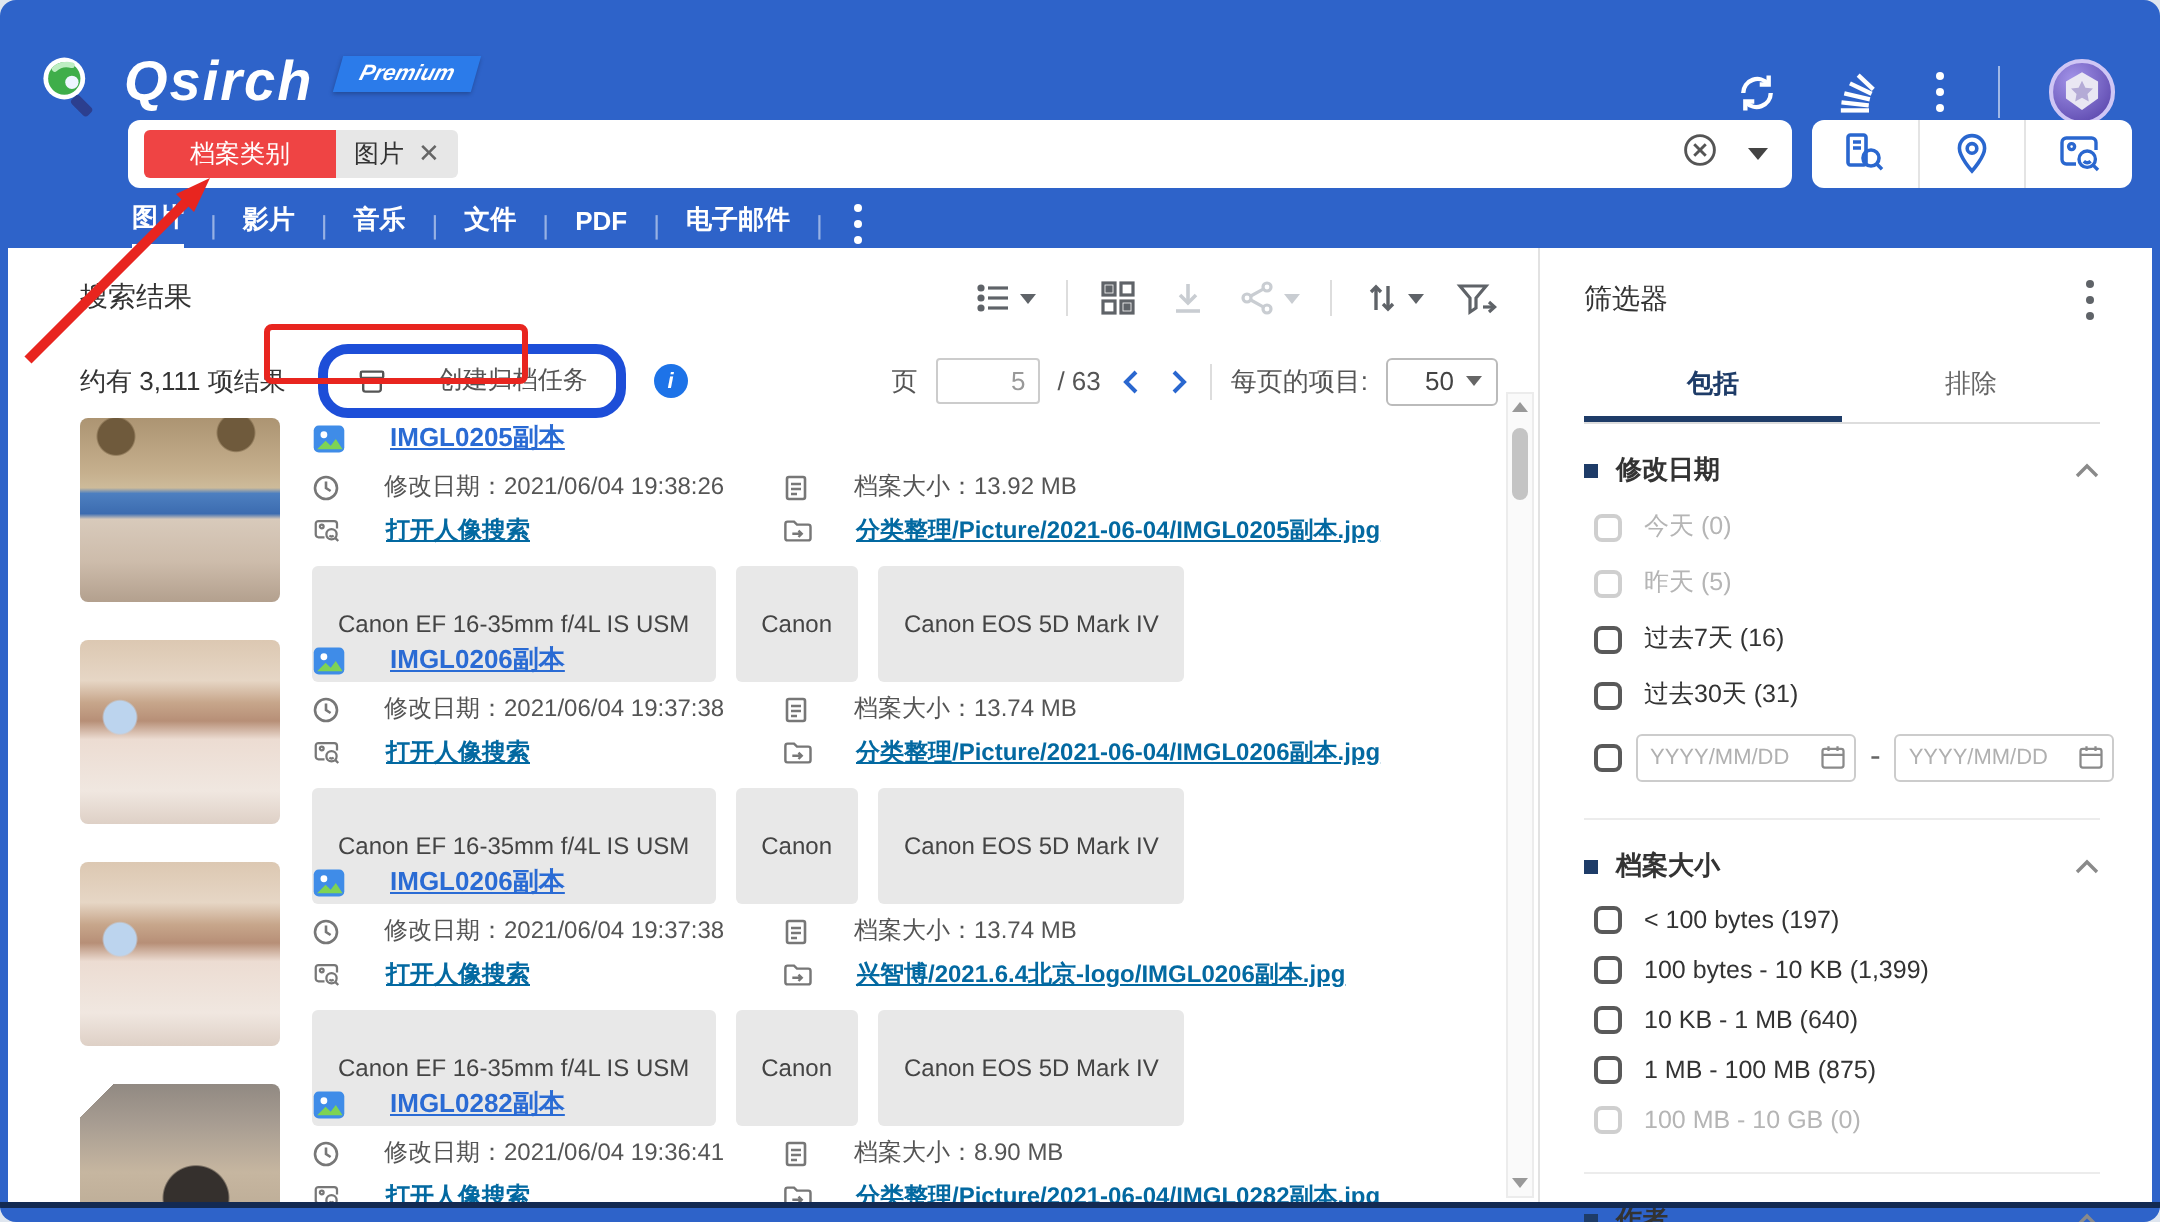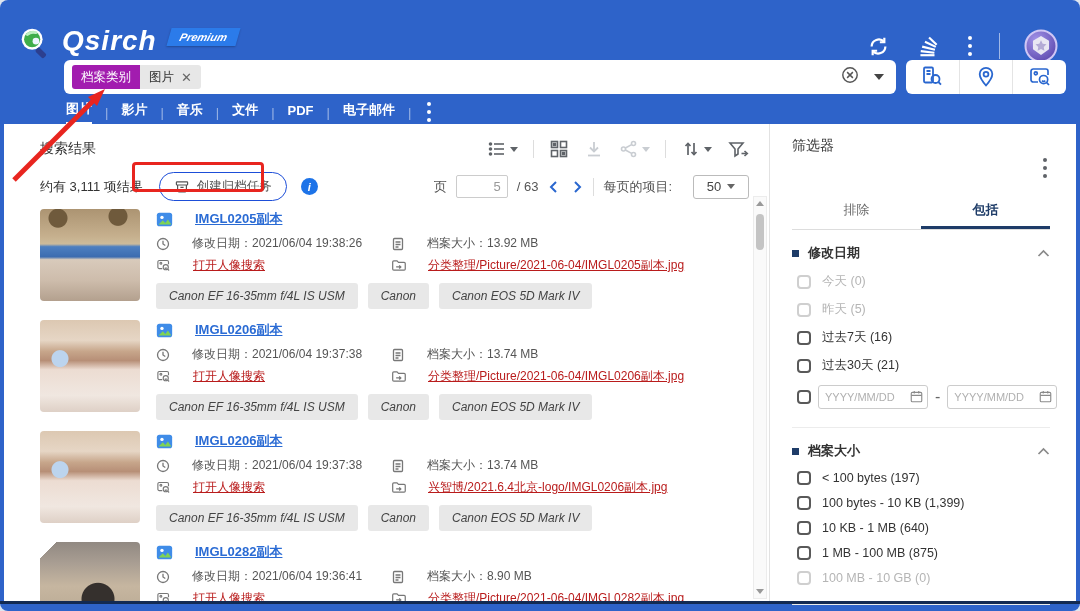--- a/index.html
+++ b/index.html
@@ -17,21 +17,21 @@
   .hdr-divider { width:1px; height:26px; background:rgba(255,255,255,.55); }
   .avatar { width:34px; height:34px; }
   .kebab { display:flex; flex-direction:column; gap:4px; padding:3px; cursor:pointer; }
   .kebab i { width:4px; height:4px; border-radius:50%; background:#fff; }
   .kebab.gray i { background:#5f6368; }
 
   
   .searchrow { position:absolute; top:60px; left:64px; right:14px; height:34px; display:flex; gap:10px; }
   .searchbar { flex:1; background:#fff; border-radius:6px; display:flex; align-items:center; padding:0 12px 0 8px; }
   .tag-compound { display:flex; align-items:stretch; height:24px; }
-  .tag-cat { background:#a21caf; color:#fff; font-size:12.5px; padding:0 9px; border-radius:3px 0 0 3px; display:flex; align-items:center; }
+  .tag-cat { background:#ef4444; color:#fff; font-size:12.5px; padding:0 23px; border-radius:3px 0 0 3px; display:flex; align-items:center; }
   .tag-val { background:#e7e7e7; color:#333; font-size:12.5px; padding:0 9px; border-radius:0 3px 3px 0; display:flex; align-items:center; gap:7px; }
   .tag-x { color:#666; font-size:13px; cursor:pointer; }
   .search-right { margin-left:auto; display:flex; align-items:center; gap:15px; }
   .caret { width:0; height:0; border-left:5px solid transparent; border-right:5px solid transparent; border-top:6px solid #444; }
   .btn-group { width:160px; background:#fff; border-radius:6px; display:flex; }
   .btn-cell { flex:1; display:flex; align-items:center; justify-content:center; cursor:pointer; }
   .btn-cell + .btn-cell { border-left:1px solid #e4e4e4; }
 
   
   .tabsrow { position:absolute; top:99px; left:66px; display:flex; align-items:center; gap:13px; color:#fff; font-size:13px; font-weight:bold; }
@@ -46,27 +46,27 @@
   .main-head { display:flex; align-items:center; padding:15px 20px 0 36px; }
   .res-title { font-size:14px; color:#333; }
   .toolbar { margin-left:auto; display:flex; align-items:center; gap:15px; color:#5f6368; }
   .tb-item { display:flex; align-items:center; gap:3px; cursor:pointer; }
   .tb-sep { width:1px; height:18px; background:#ddd; }
   .tinycaret { width:0; height:0; border-left:4px solid transparent; border-right:4px solid transparent; border-top:5px solid #5f6368; }
   .tinycaret.dis { border-top-color:#c9cdd2; }
   .disabled-ic { color:#c9cdd2; }
 
   .sub-row { display:flex; align-items:center; padding:13px 20px 0 36px; font-size:13px; color:#333; }
-  .archive-btn { margin-left:16px; display:flex; align-items:center; gap:7px; border:1px solid #1d4ed8; border-radius:15px; padding:5px 14px; font-size:12.5px; color:#555; background:#fff; cursor:pointer; }
+  .archive-btn { margin-left:16px; display:flex; align-items:center; gap:25px; border:5px solid #1d4ed8; border-radius:15px; padding:5px 14px; font-size:12.5px; color:#555; background:#fff; cursor:pointer; }
   .info-ic { margin-left:14px; width:17px; height:17px; border-radius:50%; background:#1d73e8; color:#fff; font-size:11px; font-weight:bold; font-style:italic; display:flex; align-items:center; justify-content:center; cursor:pointer; }
   .pagination { margin-left:auto; display:flex; align-items:center; gap:9px; color:#555; font-size:13px; }
   .page-input { width:52px; height:23px; border:1px solid #ccc; border-radius:2px; text-align:right; padding-right:6px; color:#999; font-size:13px; }
   .pg-chev { cursor:pointer; display:flex; }
   .pg-sep { width:1px; height:18px; background:#ddd; }
-  .perpage { width:56px; height:24px; border:1px solid #bbb; border-radius:3px; display:flex; align-items:center; justify-content:center; gap:6px; padding:0 7px; cursor:pointer; color:#444;margin-left:12px; }
+  .perpage { width:56px; height:24px; border:1px solid #bbb; border-radius:3px; display:flex; align-items:center; justify-content:flex-end; gap:6px; padding:0 7px; cursor:pointer; color:#444; }
 
   
   .results-viewport { position:absolute; top:78px; left:36px; right:26px; bottom:0; overflow:hidden; }
   .rrow { display:flex; gap:16px; height:111px; padding-top:7px; }
   .thumb { width:100px; height:92px; border-radius:4px; flex-shrink:0; }
   .t1 { background:
         radial-gradient(circle at 18% 10%, #6f5a3c 0 9px, transparent 10px),
         radial-gradient(circle at 78% 8%, #6f5a3c 0 9px, transparent 10px),
         linear-gradient(180deg,#ac9472 0%,#c6b08e 30%,#cdbb9a 38%,#4d7fc0 41%,#3c6cb0 52%,#d8cabb 55%,#cdbcab 78%,#b3a08e 100%); }
   .t2 { background:
@@ -74,36 +74,36 @@
         linear-gradient(180deg,#dcc8b2 0%,#e6d6c5 22%,#c7a68b 34%,#b78f77 44%,#ecdcd2 54%,#f0e7e0 82%,#ded0c6 100%); }
   .t4 { background:
         linear-gradient(135deg,#fff 0 12px, transparent 12px) no-repeat right top,
         radial-gradient(ellipse at 58% 62%, #35302d 0 16px, transparent 17px),
         linear-gradient(180deg,#918982 0%,#a89d92 22%,#c6b6a0 48%,#b1a08a 100%); }
   .rcontent { flex:1; padding-top:1px; }
   .rname-line { display:flex; align-items:center; gap:8px; }
   .rname { font-size:13px; font-weight:bold; color:#2a6bd4; text-decoration:underline; cursor:pointer;margin-left:14px; }
   .meta-grid { display:grid; grid-template-columns:235px 1fr; row-gap:5px; margin-top:7px; font-size:12px; color:#555; }
   .meta-cell { display:flex; align-items:center; gap:22px; white-space:nowrap; }
-  .mlink { color:#b91c1c; text-decoration:underline; cursor:pointer; }
+  .mlink { color:#0369a1; text-decoration:underline; cursor:pointer;font-weight:bold; }
   .meta-cell svg { flex-shrink:0; }
   .tags { display:flex; gap:10px; margin-top:9px; }
-  .chip { background:#e8e8e8; border-radius:3px; padding:6px 13px; font-size:12px; color:#444; white-space:nowrap;font-style:italic; }
+  .chip { background:#e8e8e8; border-radius:3px; padding:22px 13px; font-size:12px; color:#444; white-space:nowrap; }
 
   
   .vscroll { position:absolute; top:72px; right:2px; bottom:2px; width:14px; background:#fafafa; border:1px solid #ececec; display:flex; flex-direction:column; align-items:center; }
   .sarrow { width:0; height:0; border-left:4px solid transparent; border-right:4px solid transparent; margin:4px 0; }
   .sarrow.up { border-bottom:5px solid #999; }
   .sarrow.down { border-top:5px solid #999; margin-top:auto; }
   .sthumb { width:8px; height:36px; background:#c4c4c4; border-radius:4px; margin-top:4px; }
 
   
   .vdivider { width:1px; background:#e2e2e2; }
   .sidebar { width:306px; padding:13px 26px 0 22px; }
-  .sb-head { display:flex; align-items:flex-start;flex-direction:column; }
+  .sb-head { display:flex; align-items:center; }
   .sb-title { font-size:14px; color:#333; }
   .sb-kebab { margin-left:auto; }
   .ftabs { display:flex; margin-top:12px; border-bottom:1px solid #ddd; }
   .ftab { flex:1; text-align:center; padding:8px 0 7px; font-size:13px; color:#666; cursor:pointer; }
   .ftab.active { color:#1e3c68; font-weight:bold; border-bottom:3px solid #1e3c68; }
   .fsection { padding:14px 0 8px; }
   .fsection + .fsection { border-top:1px solid #ececec; }
   .fhead { display:flex; align-items:center; font-size:13px; font-weight:bold; color:#333; cursor:pointer; }
   .sq { width:7px; height:7px; background:#1e3c68; margin-right:9px; }
   .chev { margin-left:auto; display:flex; }
@@ -562,22 +562,22 @@
     <div class="sidebar">
       <div class="sb-head">
         <span class="sb-title">筛选器</span>
         <span class="kebab gray sb-kebab">
             <i></i>
             <i></i>
             <i></i>
           </span>
       </div>
       <div class="ftabs">
+        <span class="ftab active">包括</span>
         <span class="ftab">排除</span>
-        <span class="ftab active">包括</span>
       </div>
 
       <div class="fsection">
         <div class="fhead">
           <span class="sq"></span>
           <span>修改日期</span>
           <span class="chev">
             <svg width="13" height="9" viewBox="0 0 13 9" fill="none" stroke="#8a8a8a" stroke-width="1.7">
                 <path d="M1.5 7L6.5 2l5 5"></path>
               </svg>
@@ -590,21 +590,21 @@
         <div class="fopt disabled">
           <span class="cb"></span>
           <span>昨天 (5)</span>
         </div>
         <div class="fopt">
           <span class="cb"></span>
           <span>过去7天 (16)</span>
         </div>
         <div class="fopt">
           <span class="cb"></span>
-          <span>过去30天 (21)</span>
+          <span>过去30天 (31)</span>
         </div>
         <div class="dateline">
           <span class="cb"></span>
           <span class="dinput-wrap">
             <input class="dinput" placeholder="YYYY/MM/DD" style="">
             <svg class="cal-ic" width="15" height="15" viewBox="0 0 20 20" fill="none" stroke="#8a8a8a" stroke-width="1.5">
                 <rect x="3" y="4.5" width="14" height="12.5" rx="1.5"></rect>
                 <path d="M3 8.5h14M7 2.8v3.2M13 2.8v3.2"></path>
               </svg>
           </span>

